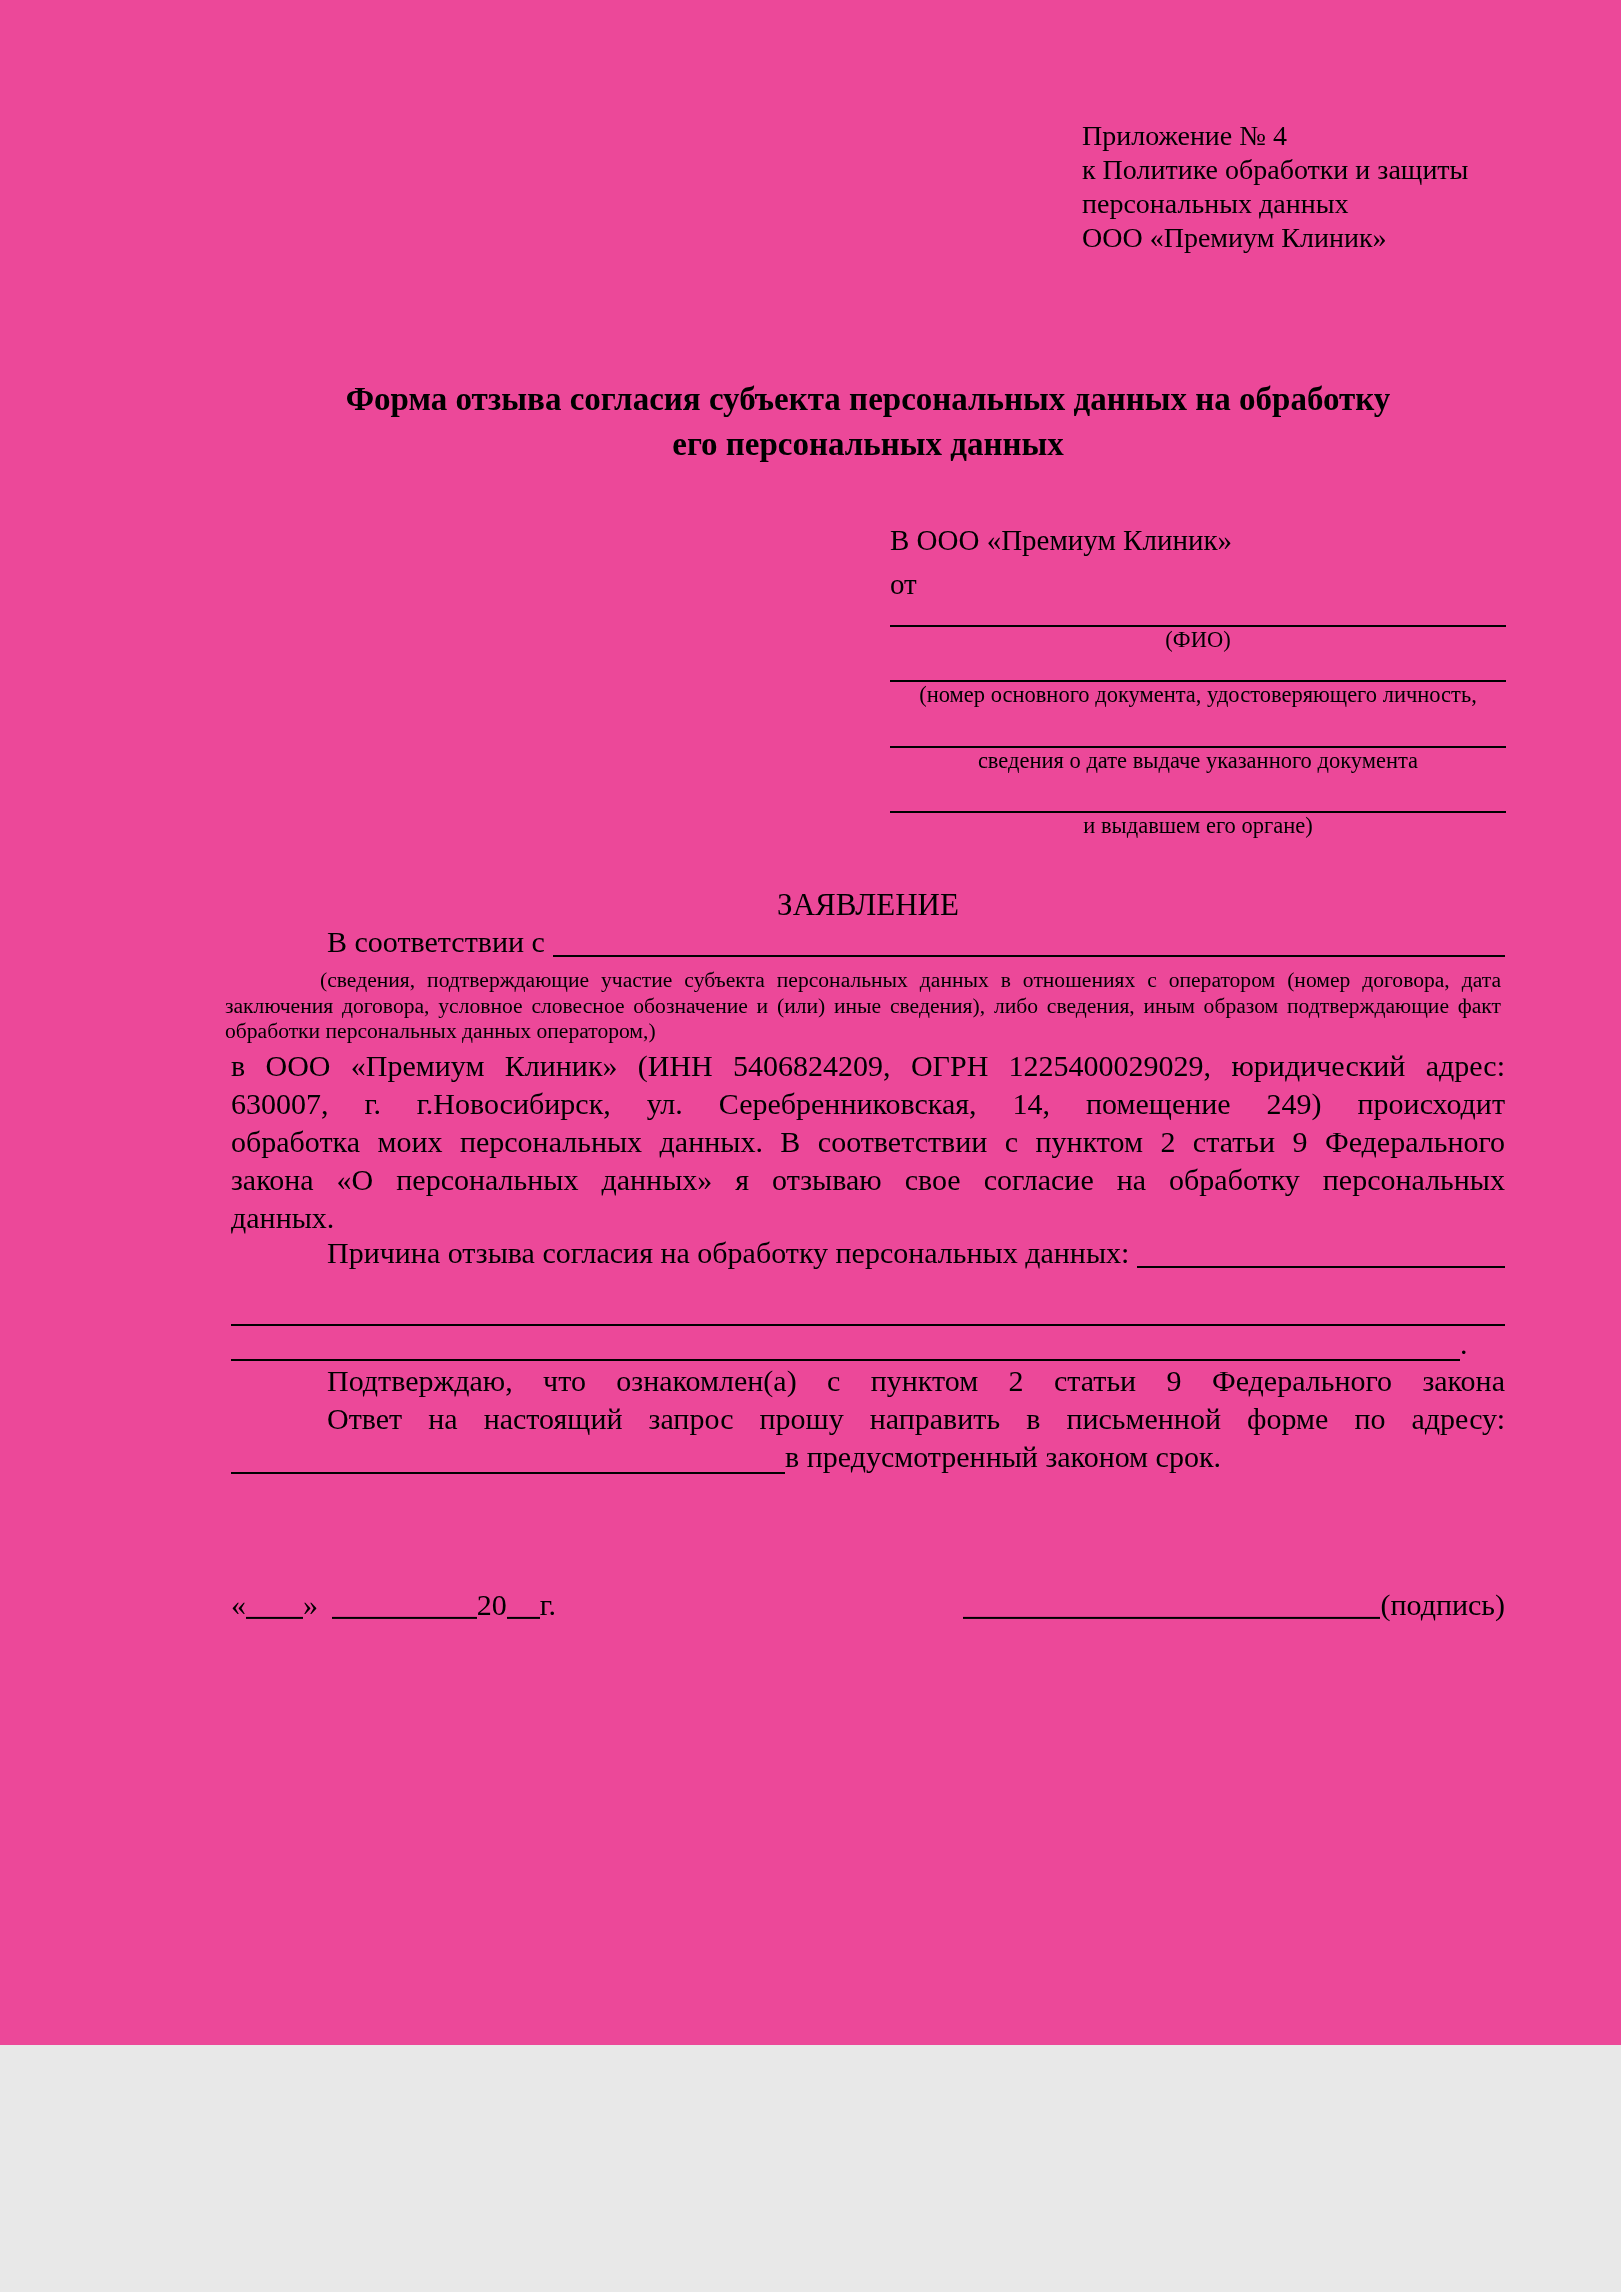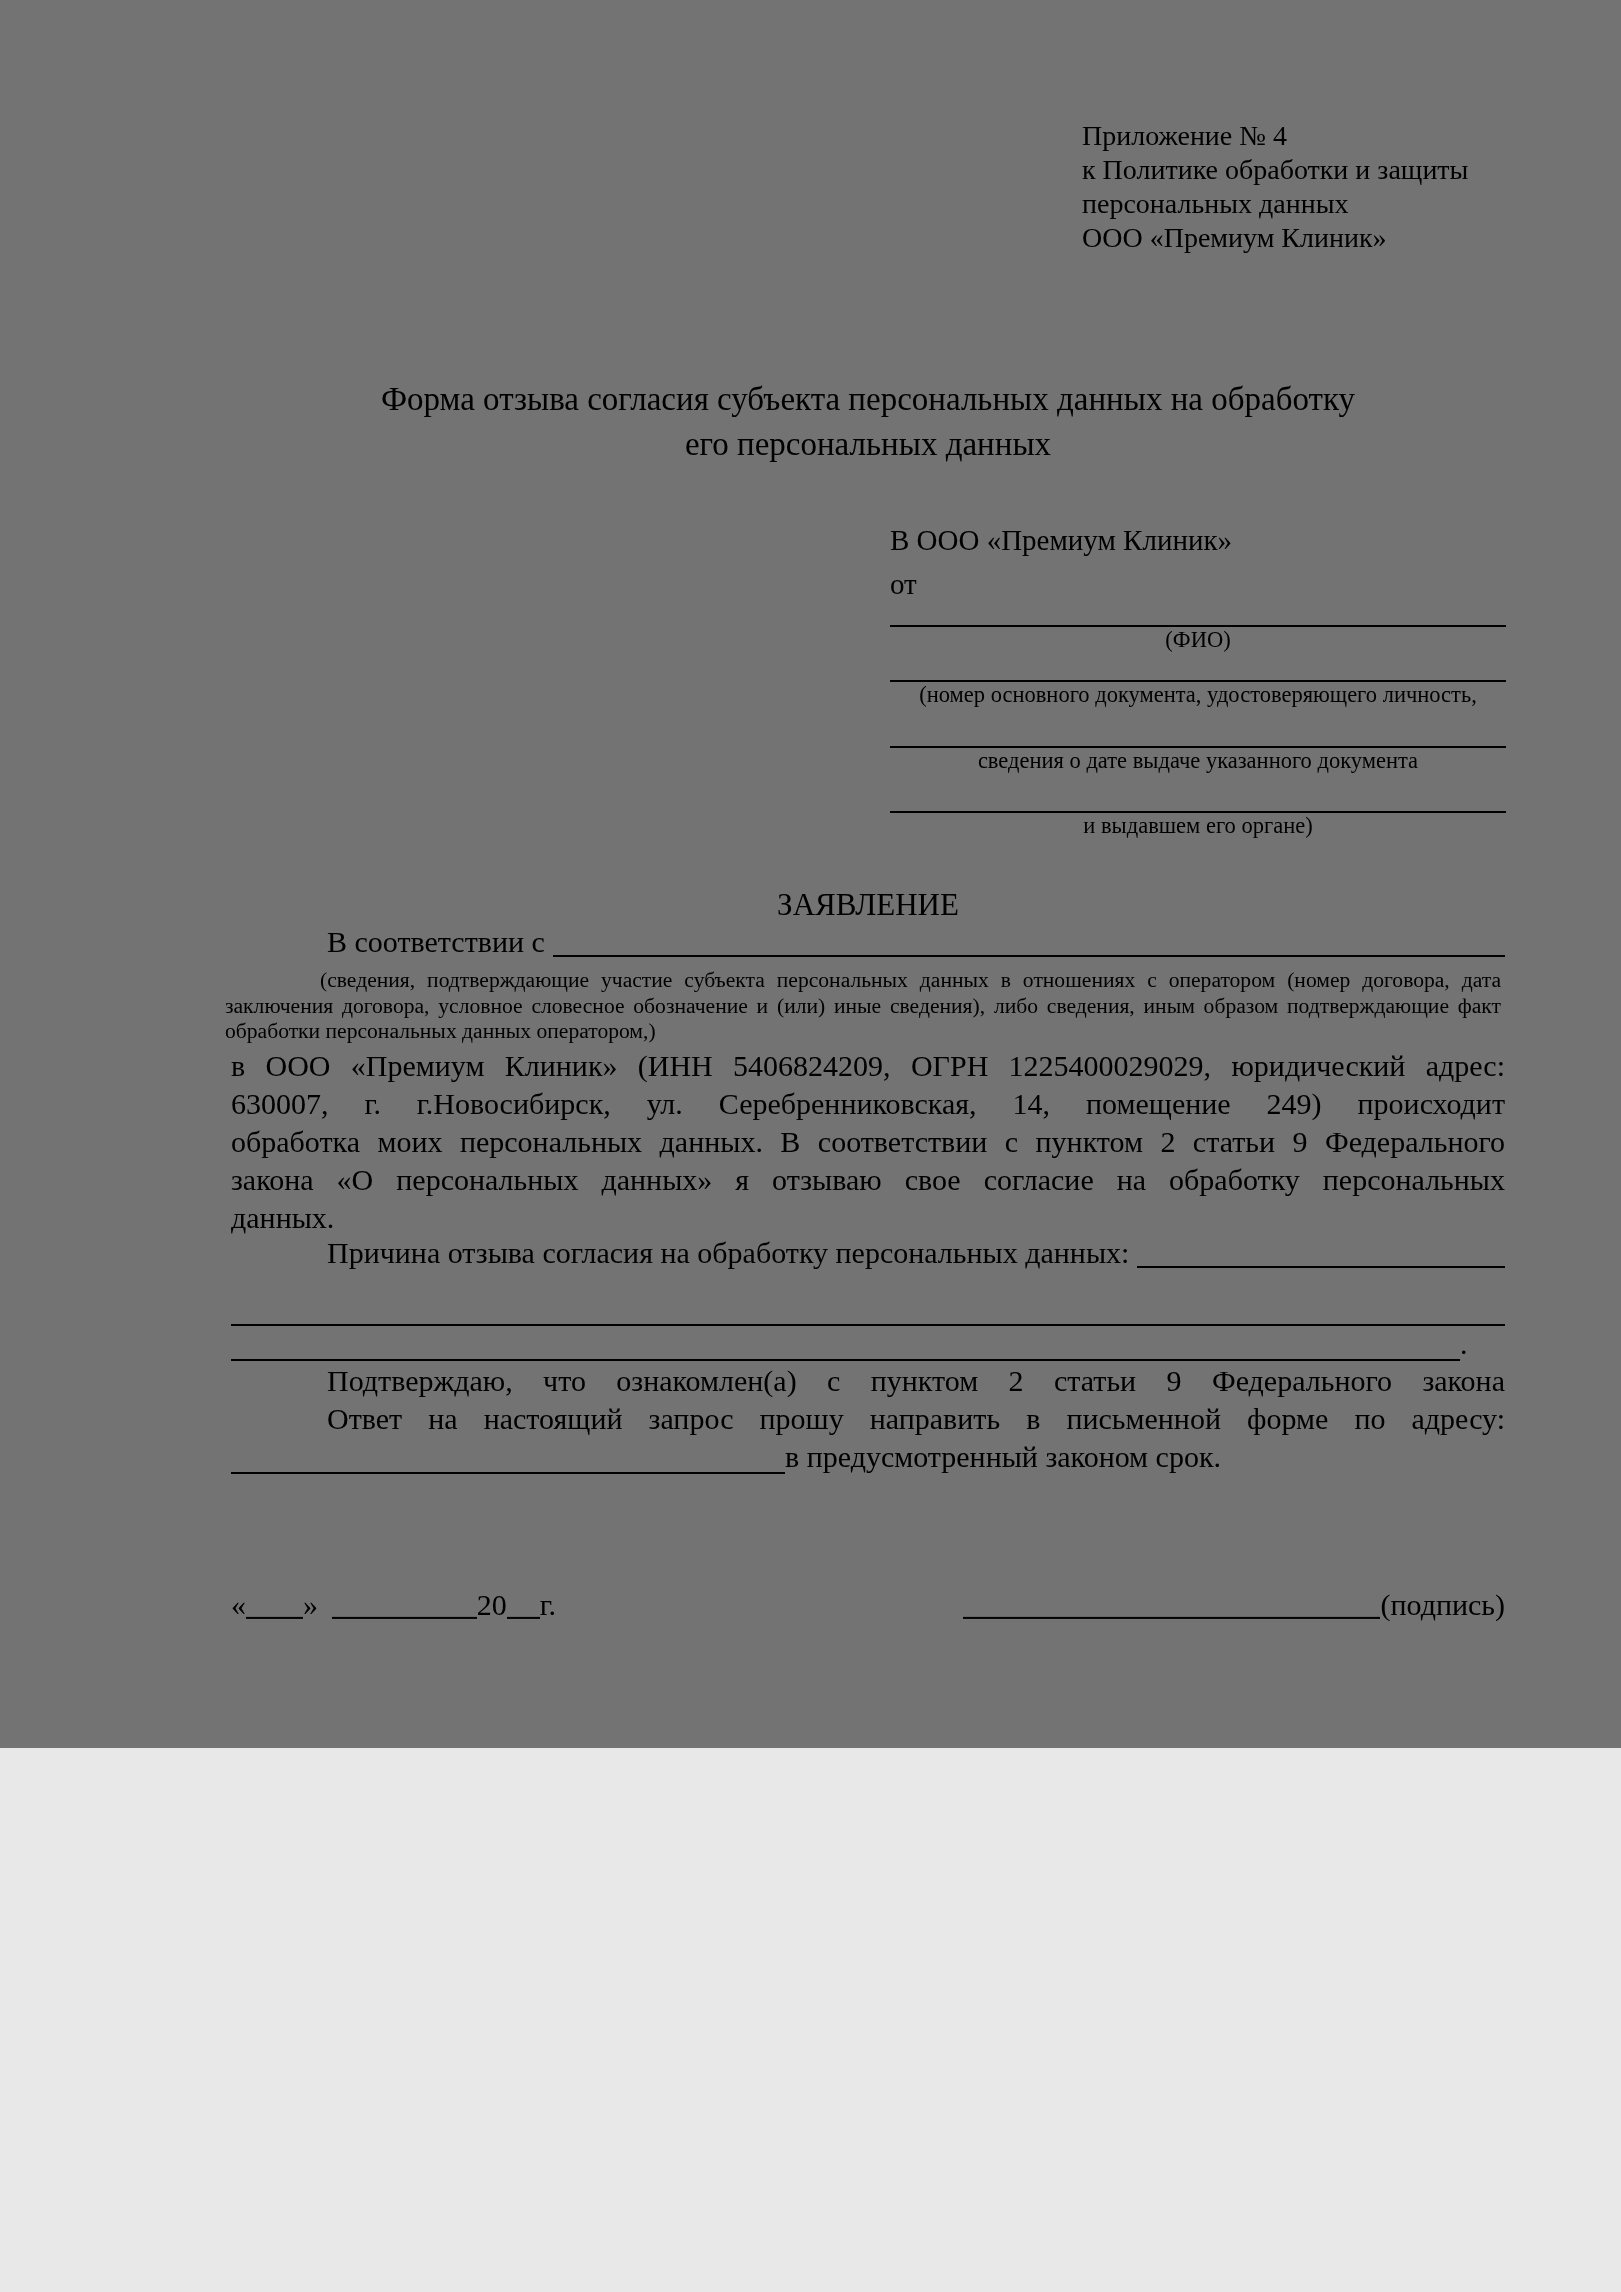--- a/index.html
+++ b/index.html
@@ -1,34 +1,34 @@
 <!DOCTYPE html>
 <html><head>
 <meta charset="utf-8">
 <style>
   html,body { margin:0; padding:0; background:#e8e8e8; }
   .page {
     position:relative;
-    width:1621px; height:1748px;
-    background:#737373;
+    width:1621px; height:2045px;
+    background:#ec4899;
     color:#000000;
     font-family:"Liberation Serif","DejaVu Serif",serif;
     overflow:hidden;
   }
 
   
   .header-right {
     position:absolute; left:1082px; top:119px; width:431px;
     font-size:28px; line-height:34px; text-align:left;
   }
 
   
   .doc-title {
     position:absolute; left:231px; top:377px; width:1274px;
-    font-size:33px; font-weight:normal; line-height:45px; text-align:center;
+    font-size:33px; font-weight:bold; line-height:45px; text-align:center;
   }
 
   
   .addressee {
     position:absolute; left:890px; top:518px; width:616px;
     font-size:29px; line-height:44px;
   }
   .addr-underline { height:0; border-bottom:2.9px solid #000; }
   .u1 { margin-top:18.6px; }
   .u2 { margin-top:26.5px; }

